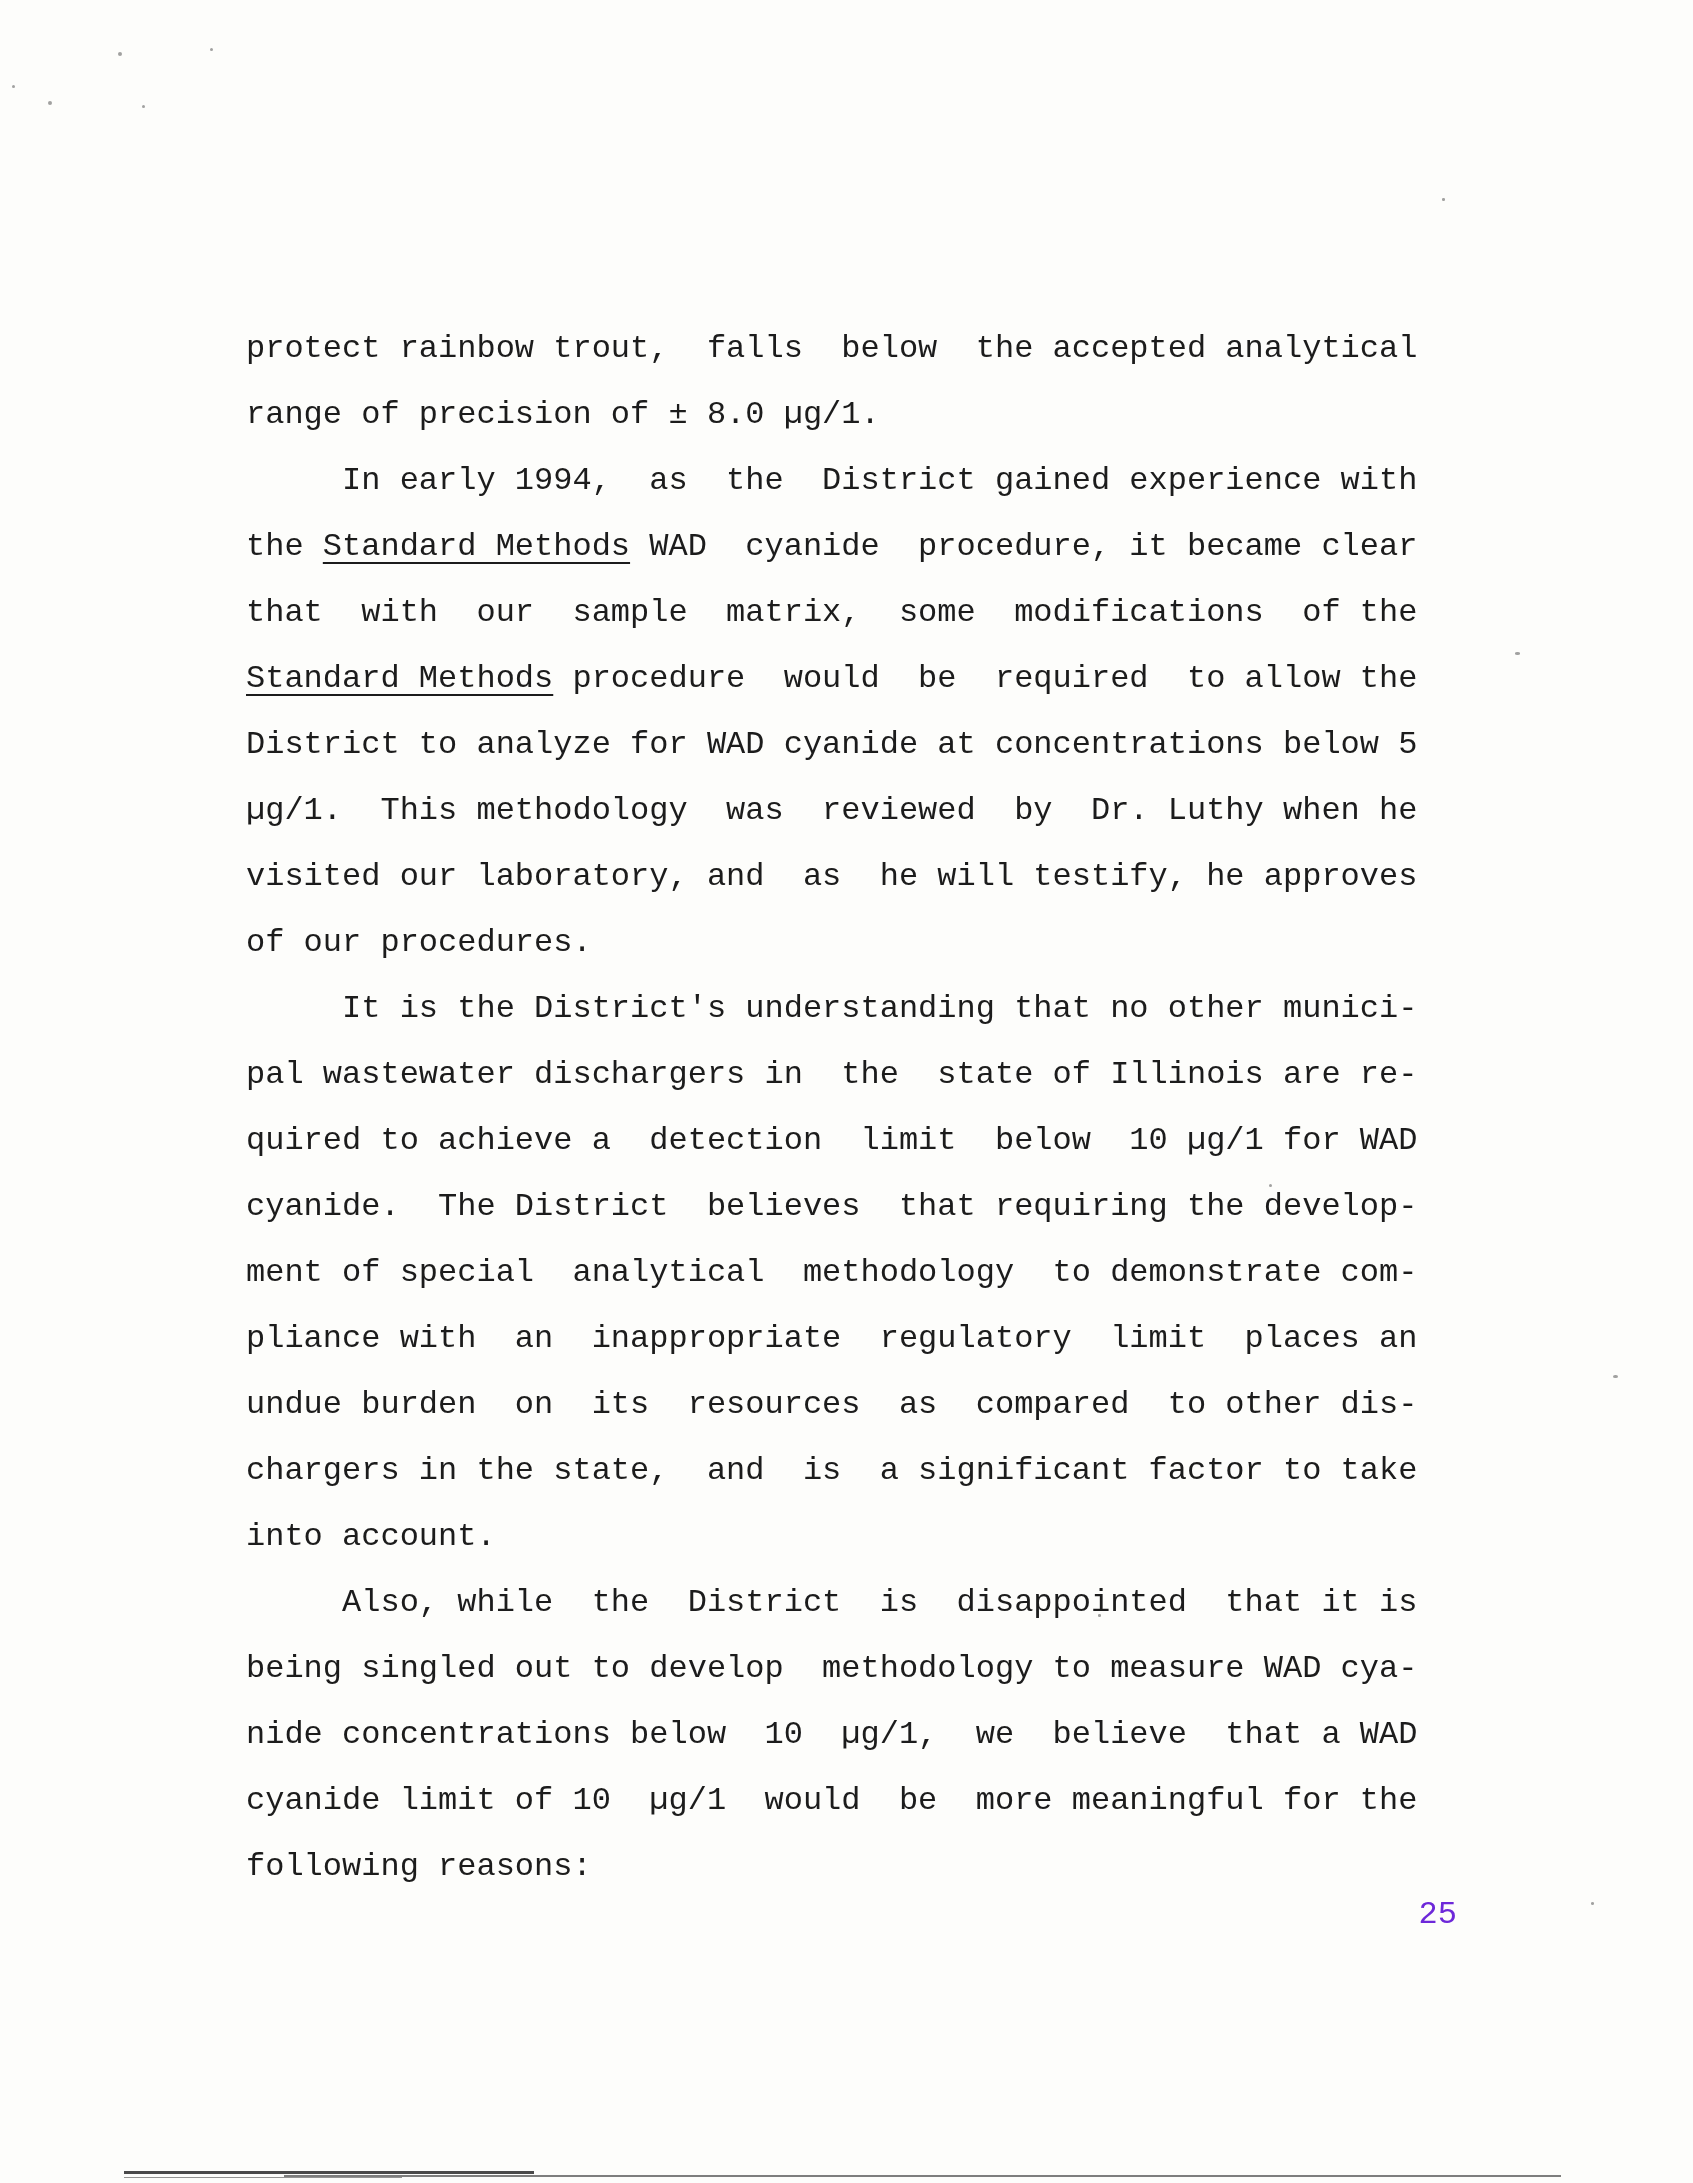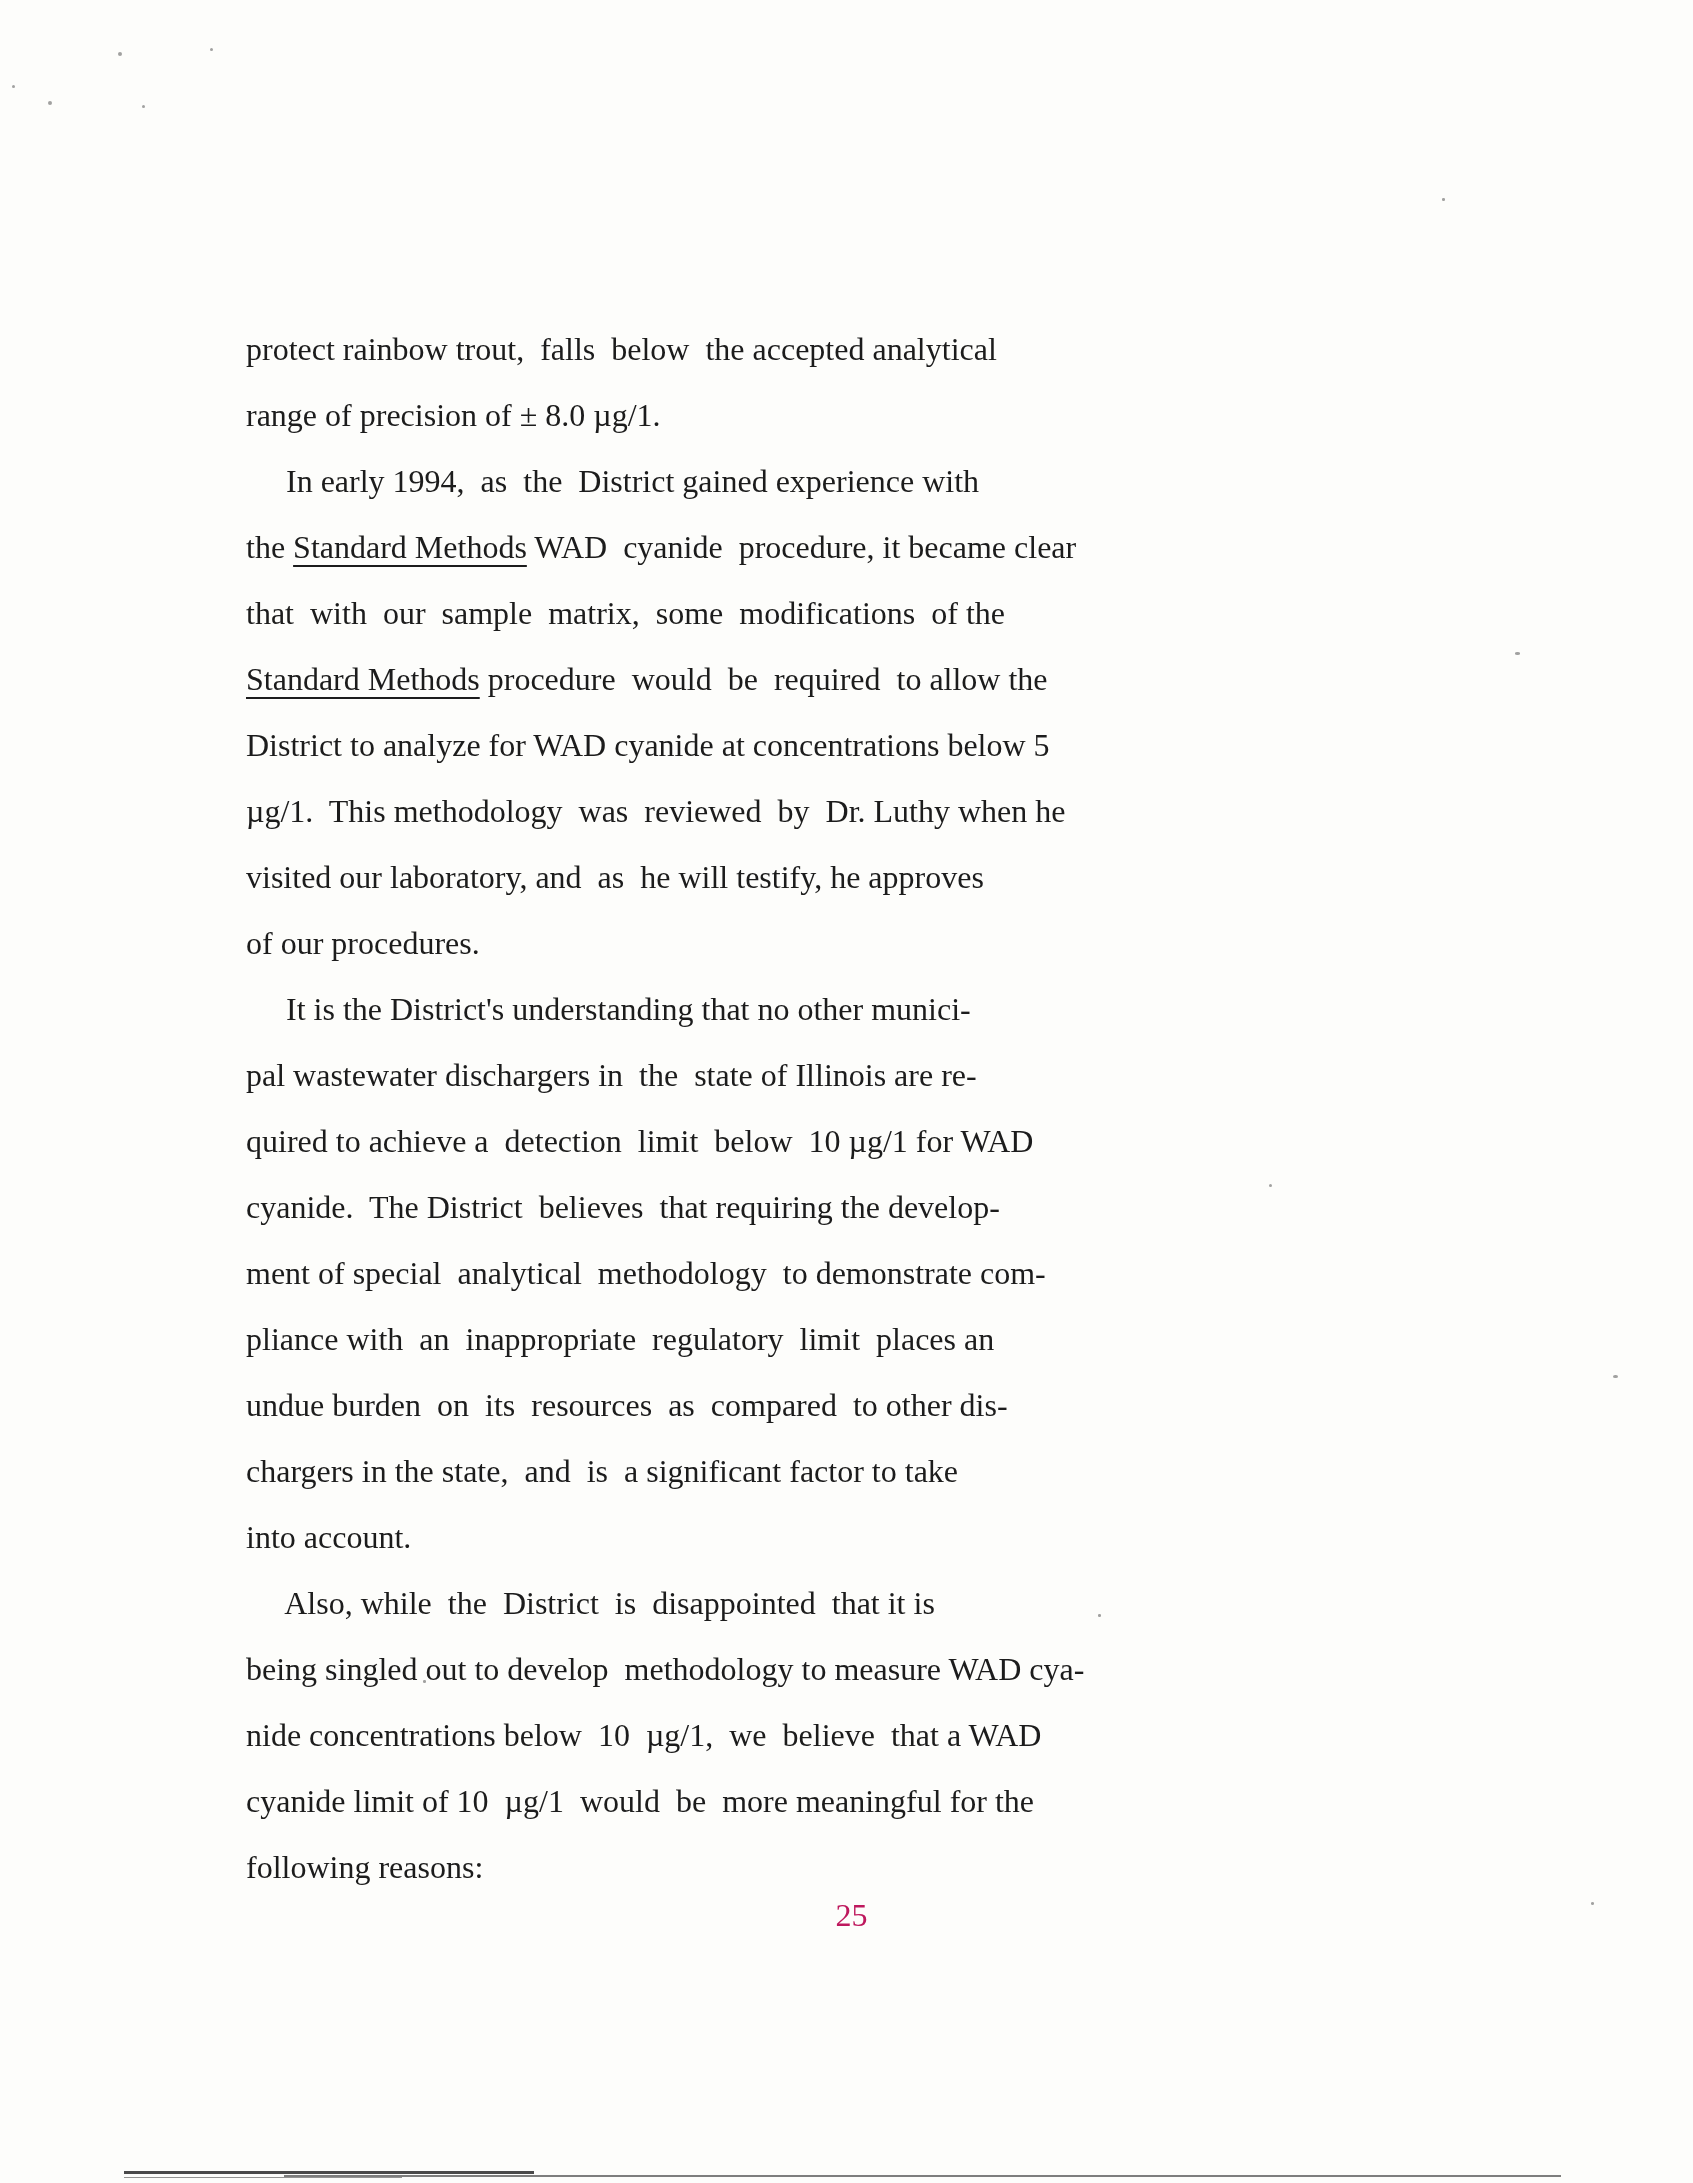--- a/index.html
+++ b/index.html
@@ -12,21 +12,20 @@
     height: 2183px;
     position: relative;
     font-family: "Liberation Mono", "DejaVu Sans Mono", monospace;
     color: #1e1e1e;
     overflow: hidden;
   }
   .page {
     position: absolute;
     inset: 0;
     background: #fdfdfb;
-    font-family: Liberation Serif, serif;
   }
   .text-block {
     position: absolute;
     left: 246px;
     top: 184px;
     width: 1231px;
     font-size: 32px;
     line-height: 66px;
     white-space: pre;
     color: #1c1c1c;
@@ -38,24 +37,24 @@
   .underline {
     text-decoration: underline;
     text-decoration-thickness: 2px;
     text-underline-offset: 6.6px;
   }
   .page-number {
     position: absolute;
     left: 246px;
     top: 1882px;
     width: 1211px;
-    text-align: center;
+    text-align: right;
     font-size: 32px;
     line-height: 66px;
-    color: #be185d;
+    color: #6d28d9;
   }
   
   .speck {
     position: absolute;
     width: 4px;
     height: 4px;
     border-radius: 50%;
     background: #555;
     opacity: 0.55;
   }

